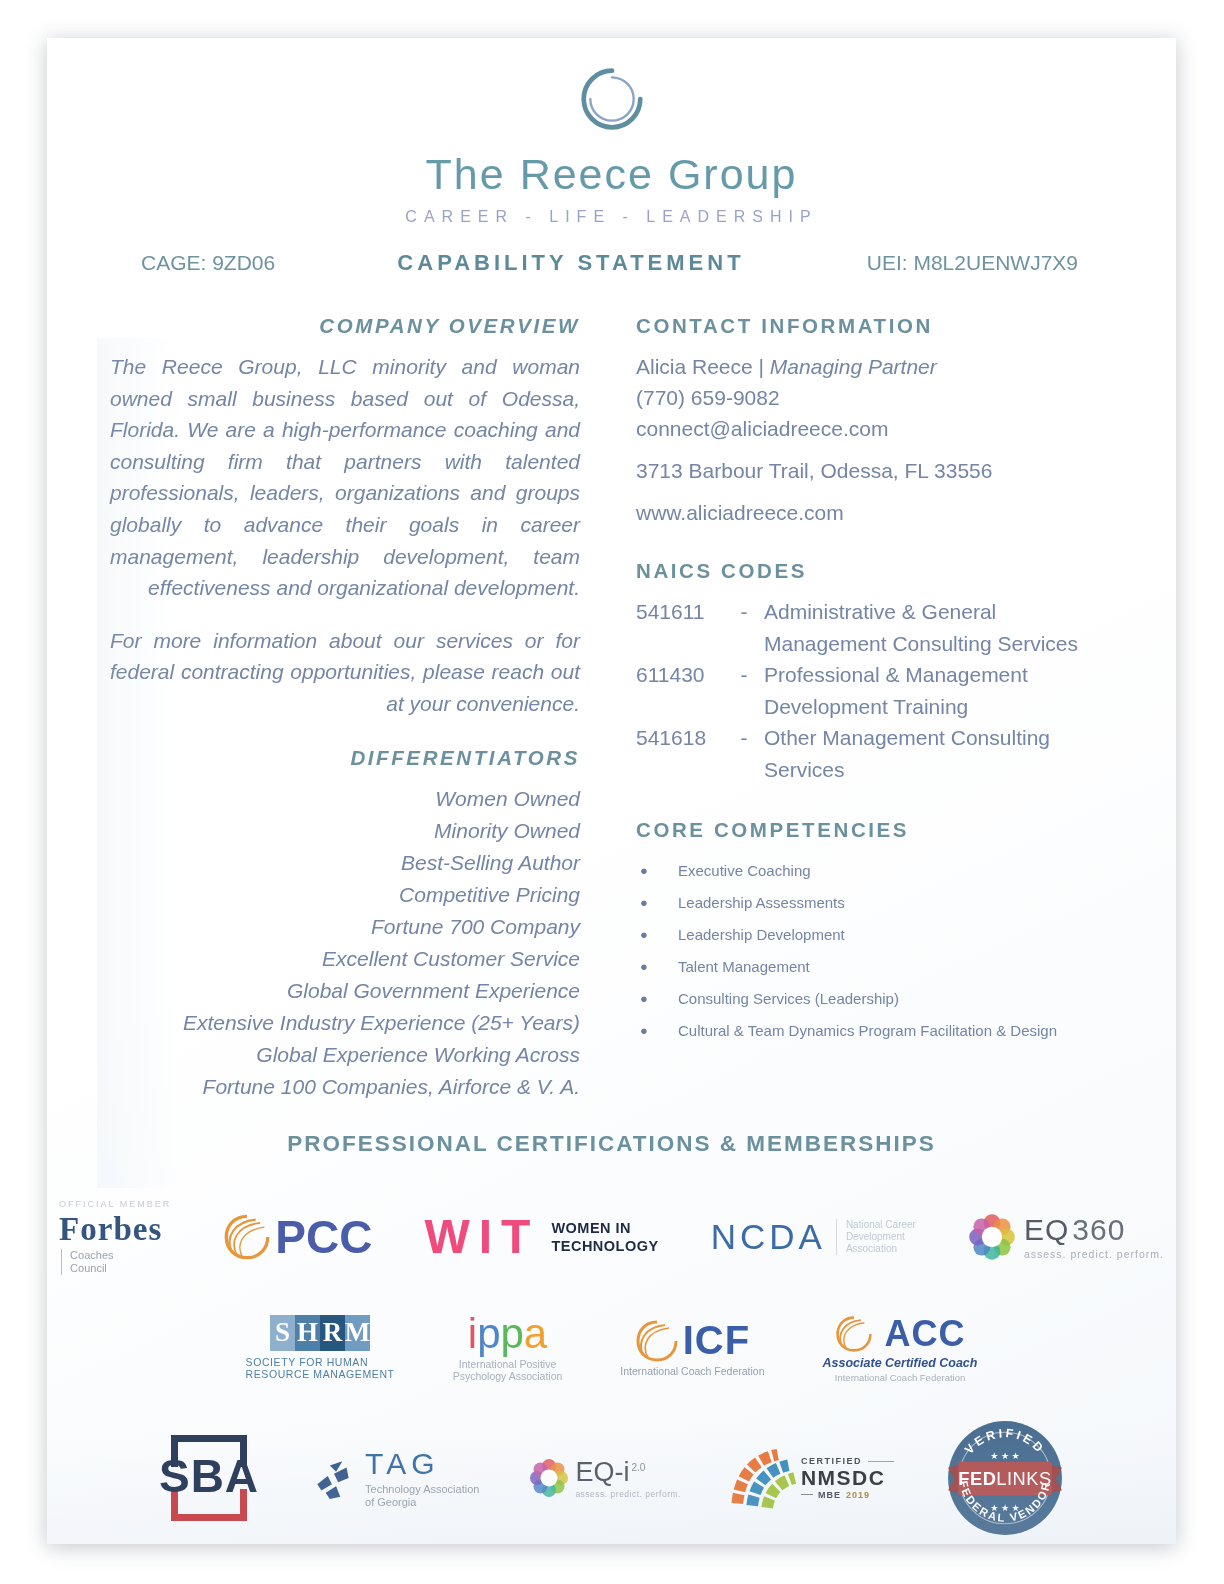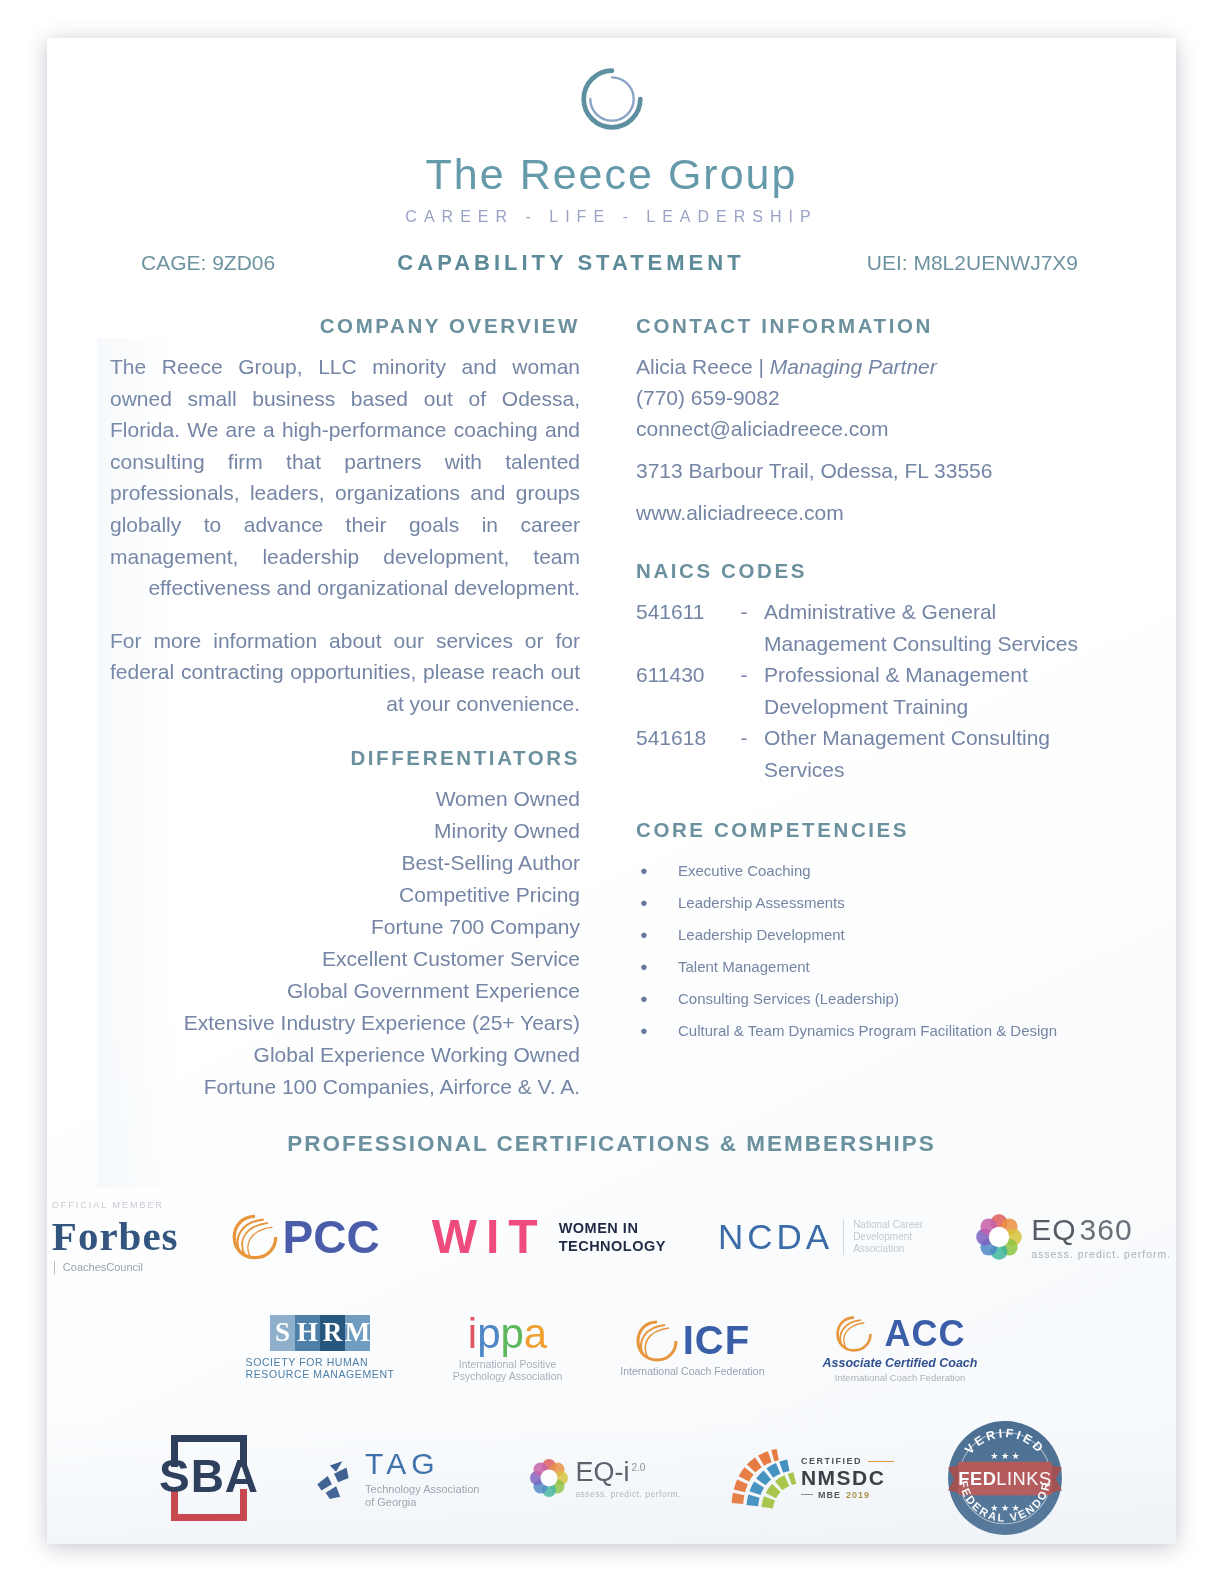--- a/index.html
+++ b/index.html
@@ -19,21 +19,21 @@
   .brand-circle { width:66px; height:66px; display:inline-block; }
   .brand-name { font-size:43px; font-weight:300; color:#649aa9; letter-spacing:2px; margin-top:14px; }
   .brand-tagline { font-size:16px; color:#9aa3c6; letter-spacing:7px; margin-top:9px; font-weight:300; }
 
   .meta-row { display:flex; align-items:center; margin:24px 98px 0 94px; }
   .meta-code { font-size:21px; color:#6e93a0; white-space:nowrap; }
   .doc-title { flex:1; text-align:center; font-size:22px; font-weight:bold; letter-spacing:4px; color:#5d8a99; }
 
   
   .columns { display:flex; margin:38px 0 0 63px; gap:56px; }
-  .col-left { width:470px; }
+  .col-left { width:470px;font-style:italic; }
   .col-right { width:478px; }
 
   .section-heading { font-size:20.5px; font-weight:bold; letter-spacing:2.6px; color:#6b909e; margin-bottom:13px; }
   .col-left .section-heading { text-align:right; }
 
   .body-par { font-size:21px; line-height:31.6px; color:#7485a5; text-align:justify; text-align-last:right; margin-bottom:21px; }
   .diff-heading { margin-top:26px; }
   .right-list { list-style:none; text-align:right; font-size:21px; line-height:32px; color:#7485a5; margin-top:4px; }
 
   .contact-line { font-size:21px; line-height:31px; color:#7485a5; }
@@ -55,22 +55,22 @@
   .certs-heading { text-align:center; font-size:22.5px; font-weight:bold; letter-spacing:2px; color:#6b909e; margin-top:28px; }
   .logo-row { display:flex; justify-content:center; align-items:center; }
   .row1 { margin-top:30px; gap:52px; height:100px; }
   .row2 { margin-top:16px; gap:58px; height:90px; }
   .row3 { margin-top:20px; gap:50px; height:130px; }
   .logo { display:flex; align-items:center; }
 
   
   .forbes { flex-direction:column; align-items:flex-start; }
   .forbes-member { font-size:9px; letter-spacing:2px; color:#c6cad2; }
-  .forbes-word { font-family:"Liberation Serif", serif; font-size:41px; font-weight:bold; color:#33557f; margin-top:2px; letter-spacing:1px; }
-  .forbes-sub { display:flex; flex-direction:row; border-left:1.5px solid #b9bfc8; padding-left:8px; margin-left:2px; margin-top:1px; font-size:11px; line-height:13px; color:#9aa2ae; }
+  .forbes-word { font-family:"Liberation Serif", serif; font-size:33px; font-weight:bold; color:#33557f; margin-top:2px; letter-spacing:1px; }
+  .forbes-sub { display:flex; flex-direction:column; border-left:1.5px solid #b9bfc8; padding-left:8px; margin-left:2px; margin-top:1px; font-size:11px; line-height:13px; color:#9aa2ae; }
 
   
   .wit { gap:12px; }
   .wit-abbr { font-size:48px; font-weight:bold; color:#ef4b7c; letter-spacing:9px; }
   .wit-lines { display:flex; flex-direction:column; font-size:14.5px; font-weight:bold; color:#1f2a45; line-height:18px; letter-spacing:0.5px; }
 
   
   .swirl { flex:none; }
 
   
@@ -179,21 +179,21 @@
       <div class="section-heading diff-heading">DIFFERENTIATORS</div>
       <ul class="right-list">
         <li>Women Owned</li>
         <li>Minority Owned</li>
         <li>Best-Selling Author</li>
         <li>Competitive Pricing</li>
         <li>Fortune 700 Company</li>
         <li>Excellent Customer Service</li>
         <li>Global Government Experience</li>
         <li>Extensive Industry Experience (25+ Years)</li>
-        <li>Global Experience Working Owned</li>
+        <li>Global Experience Working Across</li>
         <li>Fortune 100 Companies, Airforce &amp; V. A.</li>
       </ul>
     </div>
 
     <div class="col-right">
       <div class="section-heading">CONTACT INFORMATION</div>
       <div class="contact-line"><span>Alicia Reece | </span><span class="contact-title-italic">Managing Partner</span></div>
       <div class="contact-line">(770) 659-9082</div>
       <div class="contact-line">connect@aliciadreece.com</div>
       <div class="contact-line contact-gap">3713 Barbour Trail, Odessa, FL 33556</div>

